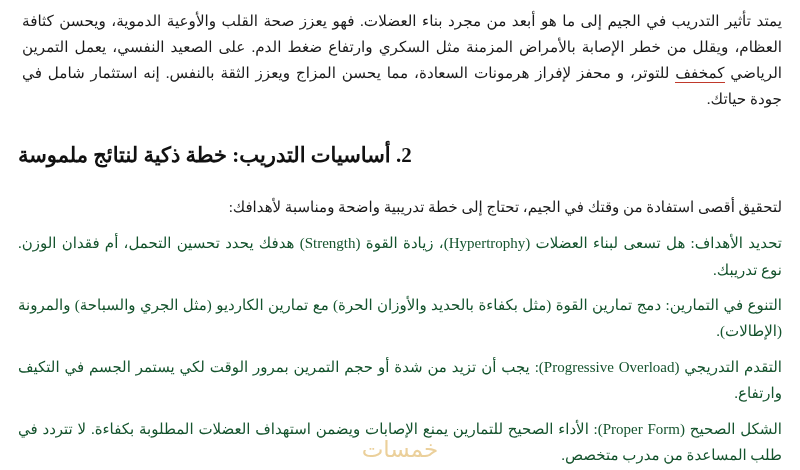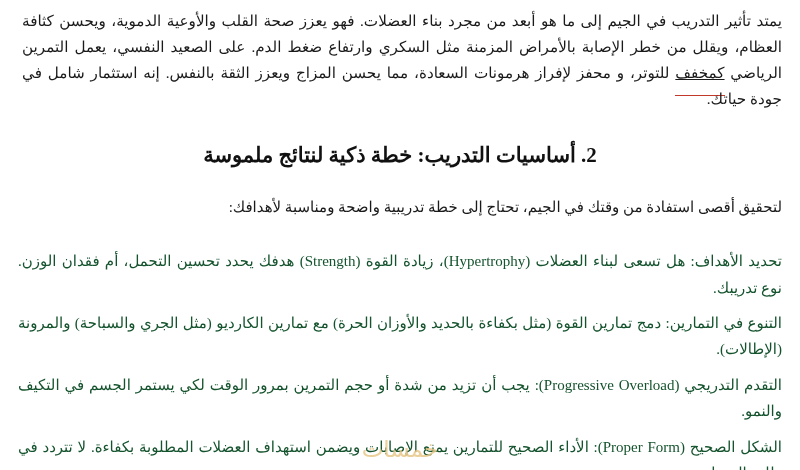--- a/index.html
+++ b/index.html
@@ -30,40 +30,39 @@
     line-height: 1.72;
     color: #1a1a1a;
     margin: 0;
   }
   .intro-para {
     margin-top: 2px;
     padding-left: 4px;
   }
   .underlined {
     border-bottom: 1.6px solid #c0392b;
-    padding-bottom: 14px;
-    text-decoration: underline;
+    padding-bottom: 1px;
   }
   .heading {
     direction: rtl;
-    text-align: center;
+    text-align: left;
     font-size: 21px;
     font-weight: bold;
     color: #111111;
     margin: 30px 0 0 0;
     letter-spacing: 0;
   }
   .body-block {
     margin-top: 26px;
   }
   .lead {
     direction: rtl;
     font-size: 15px;
     line-height: 1.78;
-    margin: 0 0 28px 0;
+    margin: 0 0 10px 0;
     color: #1a1a1a;
   }
   .item {
     direction: rtl;
     text-align: justify;
     text-align-last: right;
     font-size: 15px;
     line-height: 1.76;
     margin: 0 0 9px 0;
     color: #14532d;
@@ -93,19 +92,19 @@
     <span>للتوتر، و محفز لإفراز هرمونات السعادة، مما يحسن المزاج ويعزز الثقة بالنفس. إنه استثمار شامل في جودة حياتك.</span>
   </p>
 
   <h2 class="heading">2. أساسيات التدريب: خطة ذكية لنتائج ملموسة</h2>
 
   <div class="body-block">
     <p class="lead">لتحقيق أقصى استفادة من وقتك في الجيم، تحتاج إلى خطة تدريبية واضحة ومناسبة لأهدافك:</p>
 
     <p class="item">تحديد الأهداف: هل تسعى لبناء العضلات (Hypertrophy)، زيادة القوة (Strength) هدفك يحدد تحسين التحمل، أم فقدان الوزن. نوع تدريبك.</p>
     <p class="item">التنوع في التمارين: دمج تمارين القوة (مثل بكفاءة بالحديد والأوزان الحرة) مع تمارين الكارديو (مثل الجري والسباحة) والمرونة (الإطالات).</p>
-    <p class="item">التقدم التدريجي (Progressive Overload): يجب أن تزيد من شدة أو حجم التمرين بمرور الوقت لكي يستمر الجسم في التكيف والنمو.</p>
+    <p class="item">التقدم التدريجي (Progressive Overload): يجب أن تزيد من شدة أو حجم التمرين بمرور الوقت لكي يستمر الجسم في التكيف وارتفاع.</p>
     <p class="item">الشكل الصحيح (Proper Form): الأداء الصحيح للتمارين يمنع الإصابات ويضمن استهداف العضلات المطلوبة بكفاءة. لا تتردد في طلب المساعدة من مدرب متخصص.</p>
 
   </div>
 
   <div class="watermark">خمسات</div>
 </div>
 
 </body></html>

